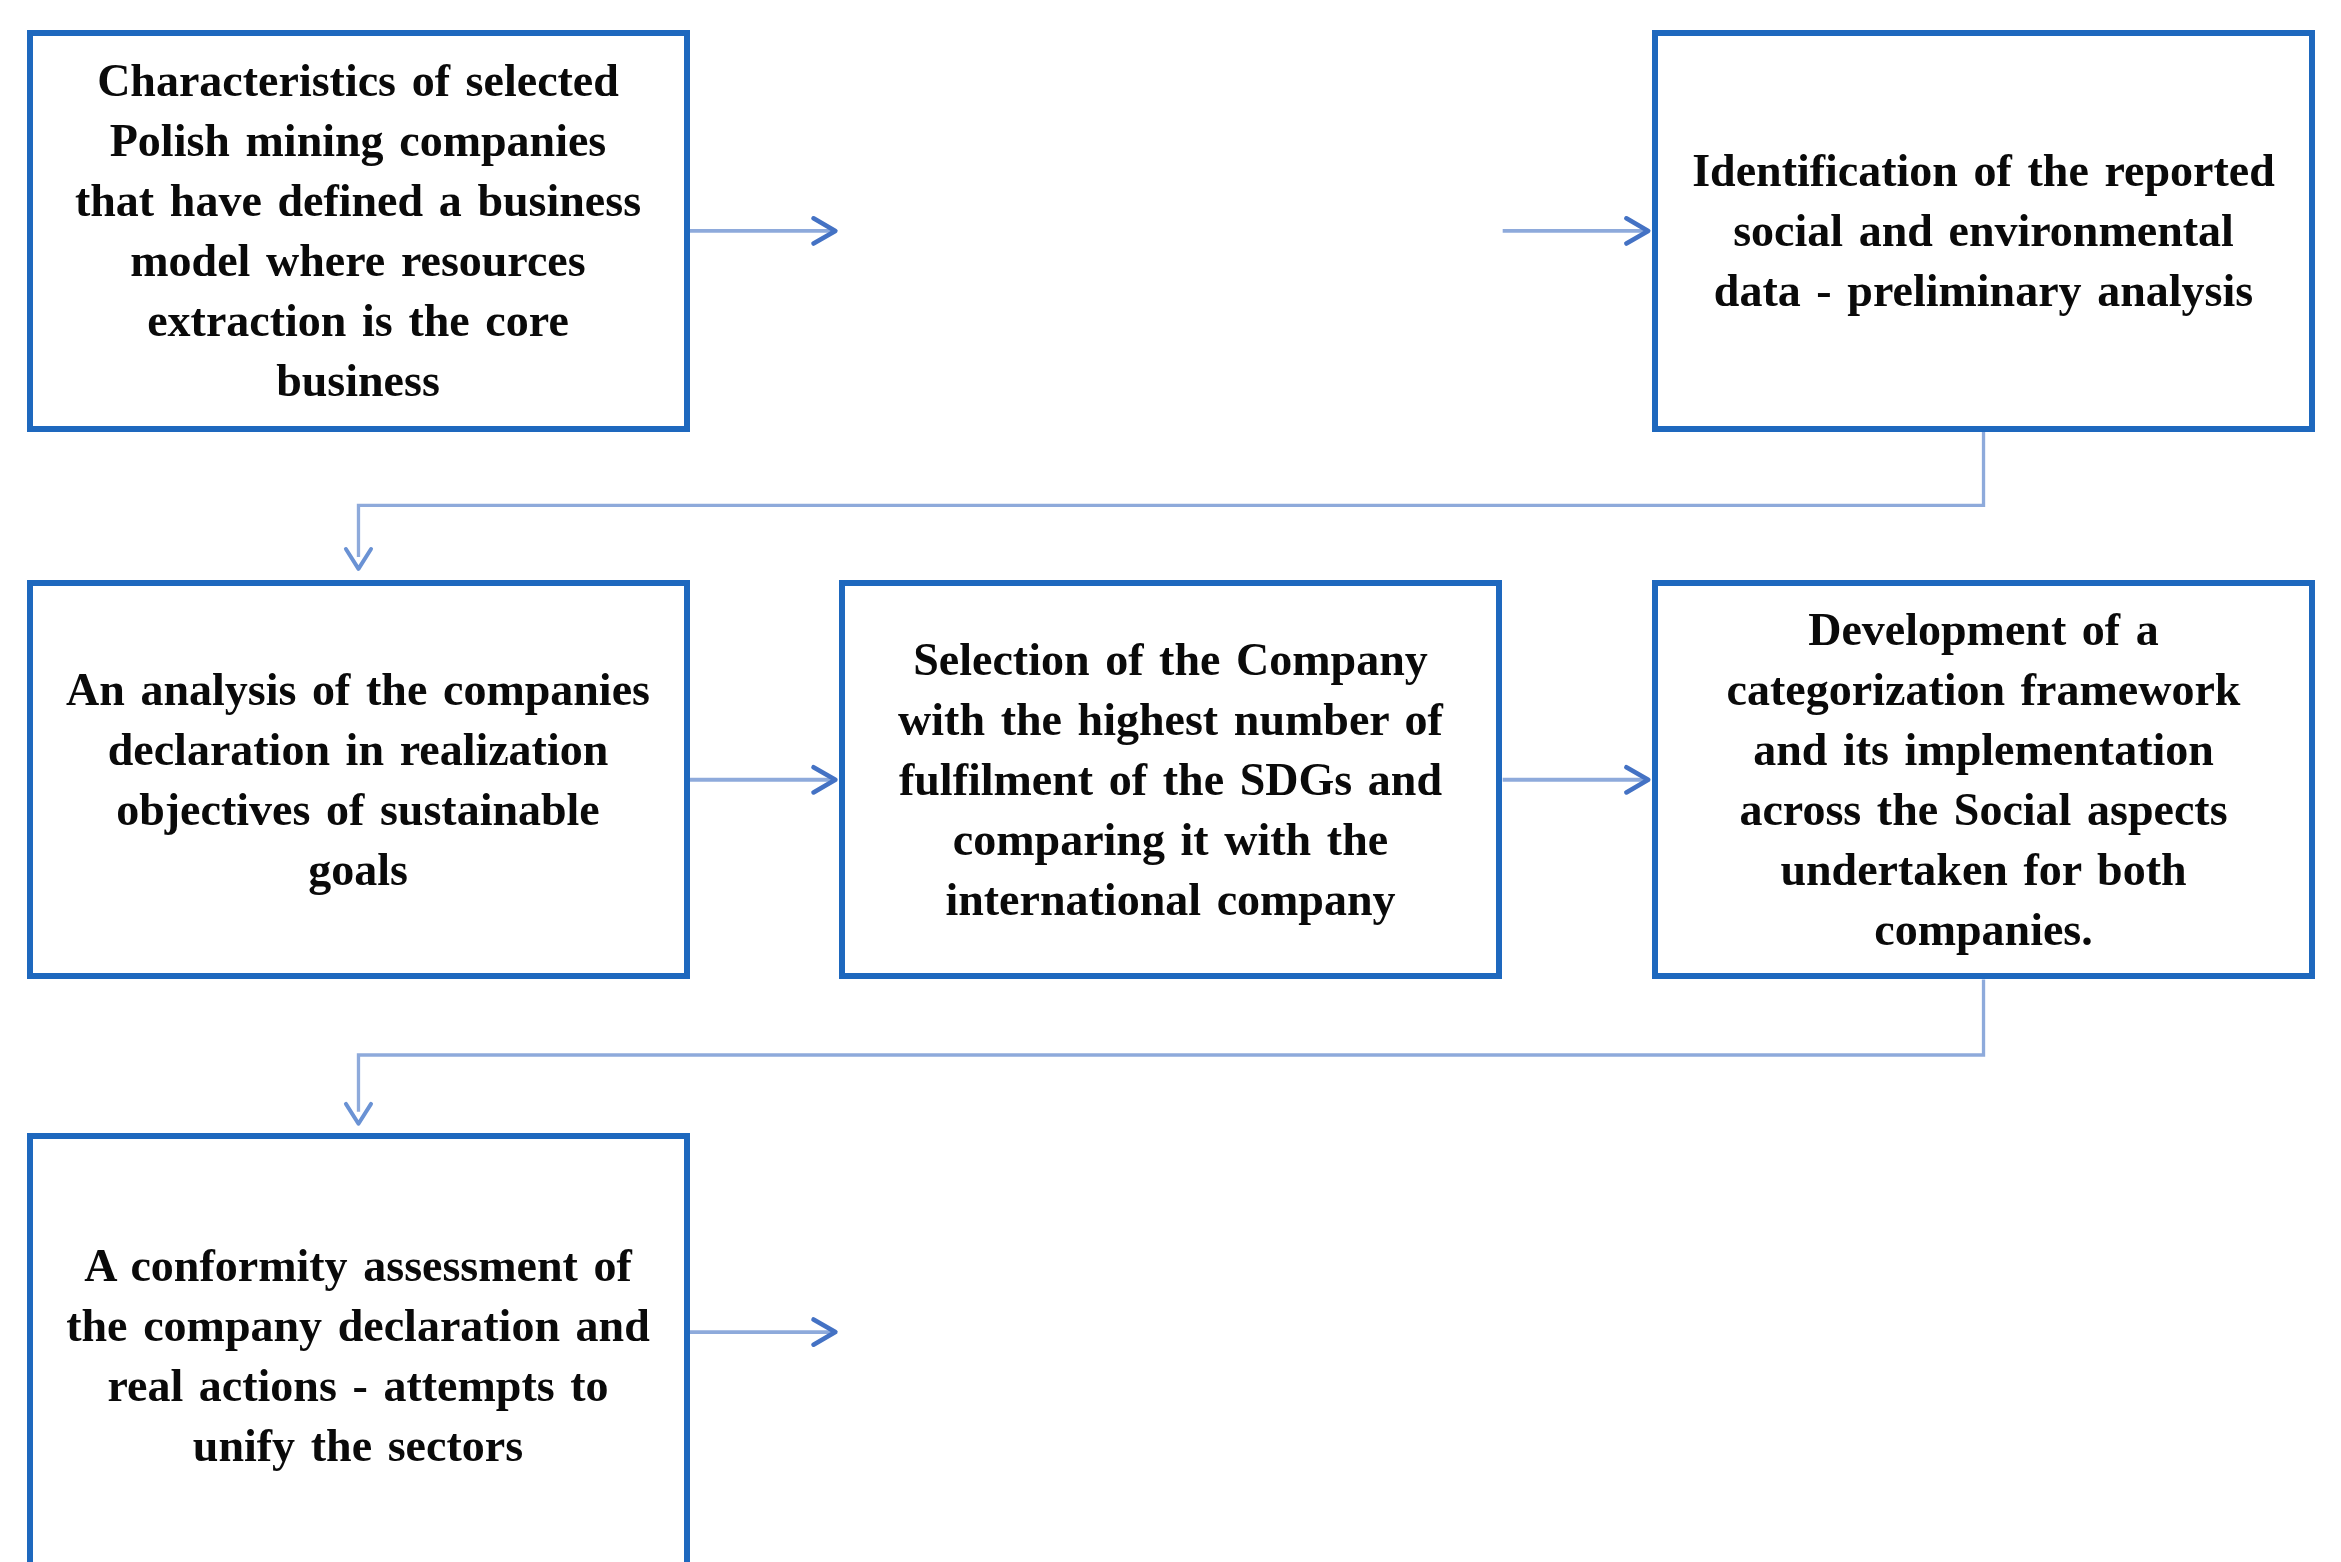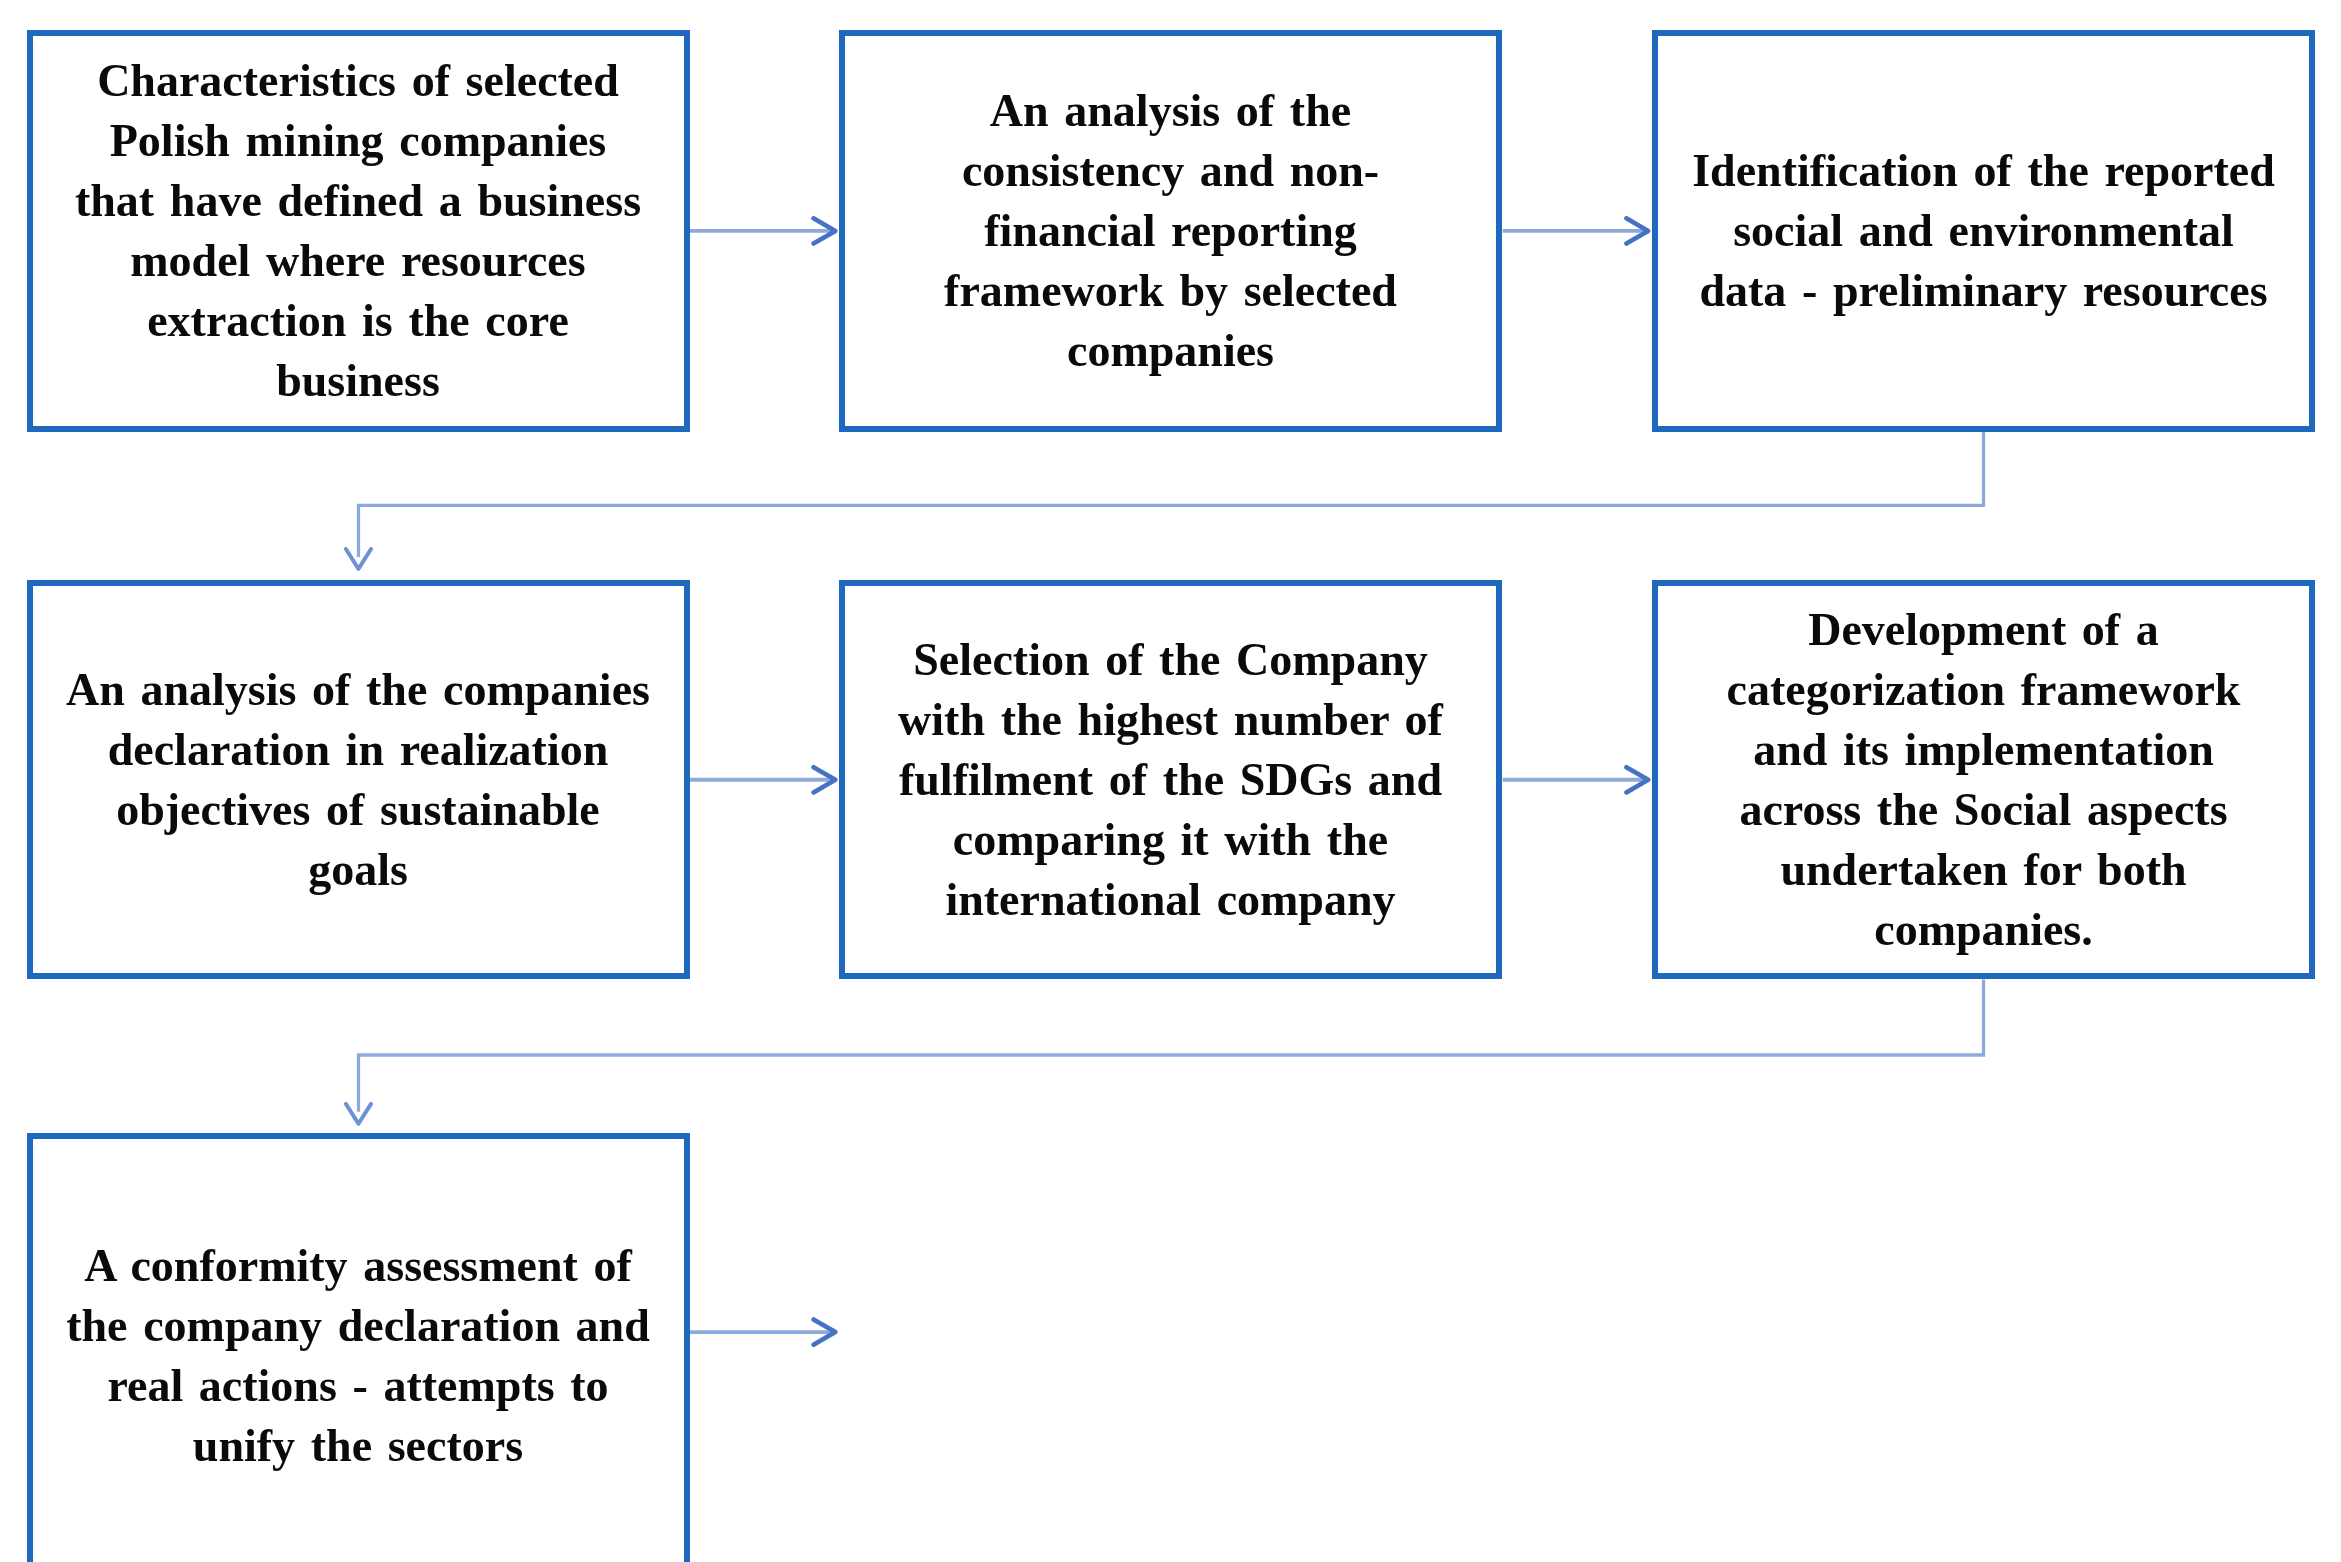--- a/index.html
+++ b/index.html
@@ -84,31 +84,24 @@
   </svg>
 
   <div class="flow-box c1 r1">
     <span class="box-text">Characteristics of selected
 Polish mining companies
 that have defined a business
 model where resources
 extraction is the core
 business</span>
   </div>
-  <div class="flow-box c2 r1">
-    <span class="box-text">An analysis of the
-consistency and non-
-financial reporting
-framework by selected
-companies</span>
-  </div>
   <div class="flow-box c3 r1">
     <span class="box-text">Identification of the reported
 social and environmental
-data - preliminary resources</span>
+data - preliminary analysis</span>
   </div>
 
   <div class="flow-box c1 r2">
     <span class="box-text">An analysis of the companies
 declaration in realization
 objectives of sustainable
 goals</span>
   </div>
   <div class="flow-box c2 r2">
     <span class="box-text">Selection of the Company

